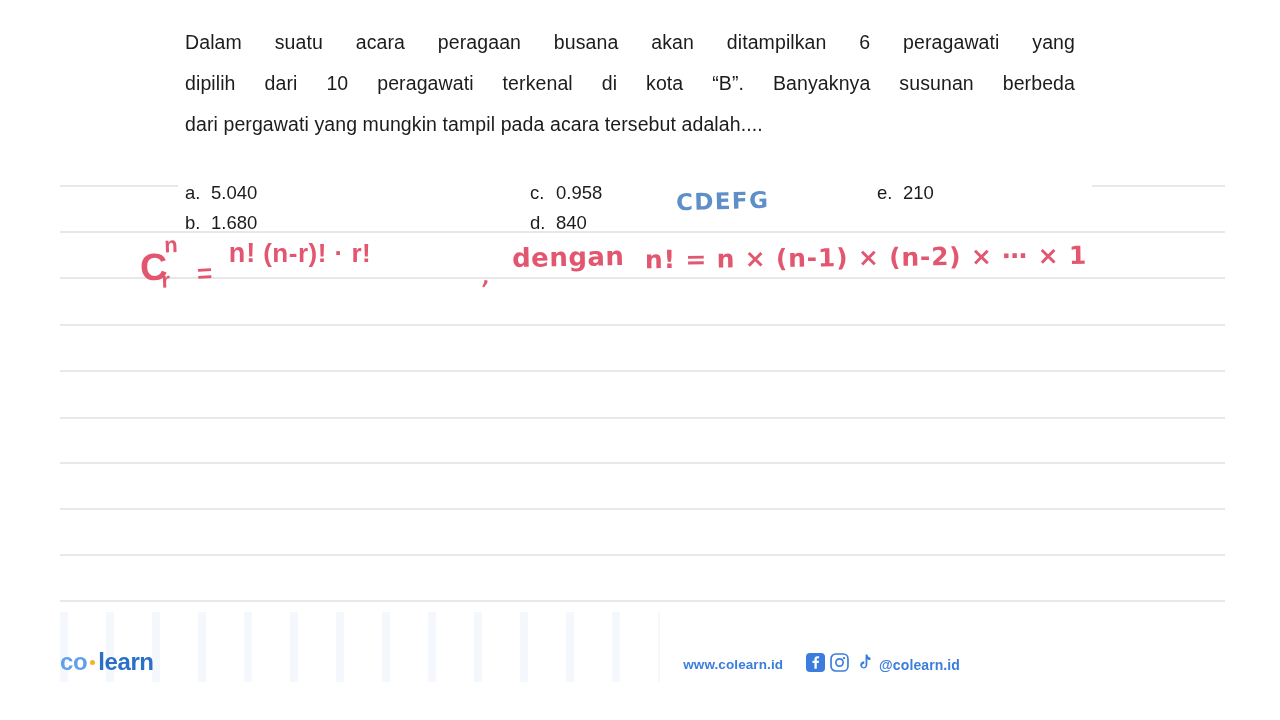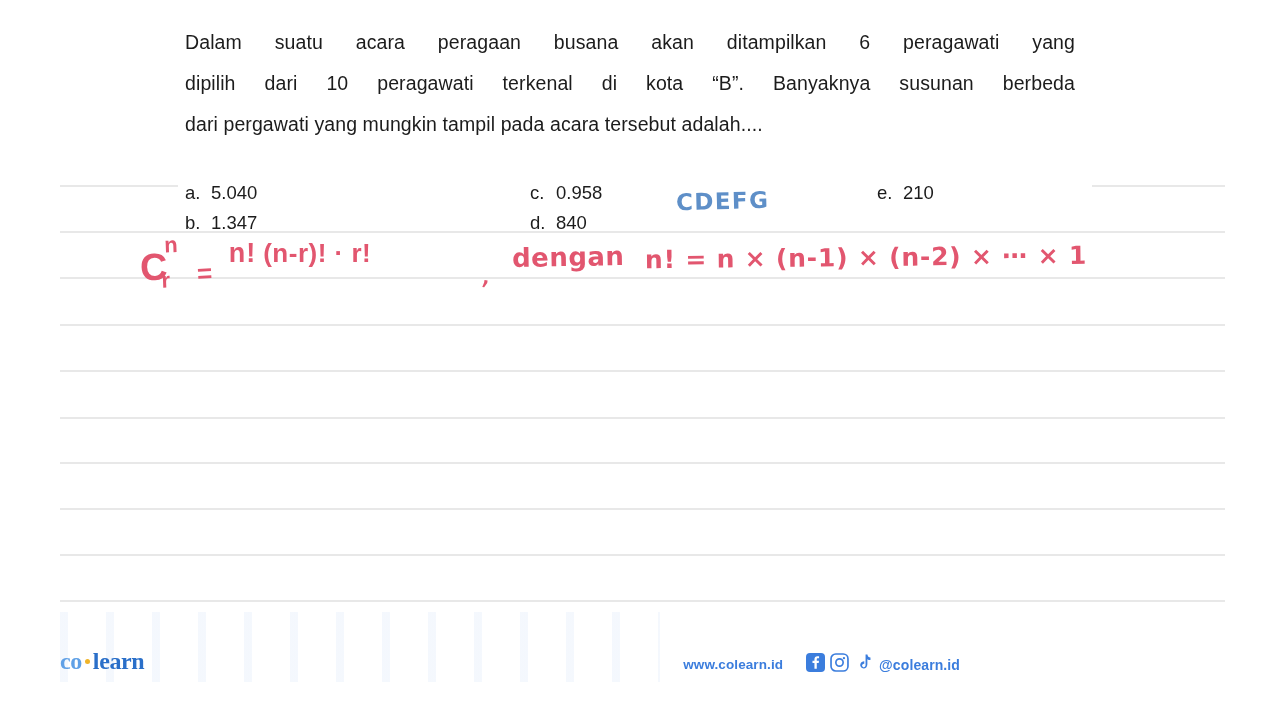--- a/index.html
+++ b/index.html
@@ -201,21 +201,20 @@
   }
 
   #logo {
     position: absolute;
     left: 60px;
     top: 648px;
     font-size: 24px;
     font-weight: bold;
     letter-spacing: -0.4px;
     white-space: nowrap;
-    font-family: Liberation Serif, serif;
   }
   #logo .co { color: #5fa0e6; }
   #logo .dot {
     display: inline-block;
     width: 5px; height: 5px;
     border-radius: 50%;
     background: #f0b429;
     vertical-align: middle;
     margin: 0 3px 3px 3px;
   }
@@ -281,21 +280,21 @@
       </div>
       <div class="opt col-c">
         <span class="lbl">c.</span><span>0.958</span>
       </div>
       <div class="opt col-e">
         <span class="lbl">e.</span><span>210</span>
       </div>
     </div>
     <div class="opt-row">
       <div class="opt col-a">
-        <span class="lbl">b.</span><span>1.347</span>
+        <span class="lbl">b.</span><span>1.680</span>
       </div>
       <div class="opt col-c">
         <span class="lbl">d.</span><span>840</span>
       </div>
     </div>
   </div>
 
   <div class="hand" id="hand-cdefg">CDEFG</div>
 
   <div id="formula">

